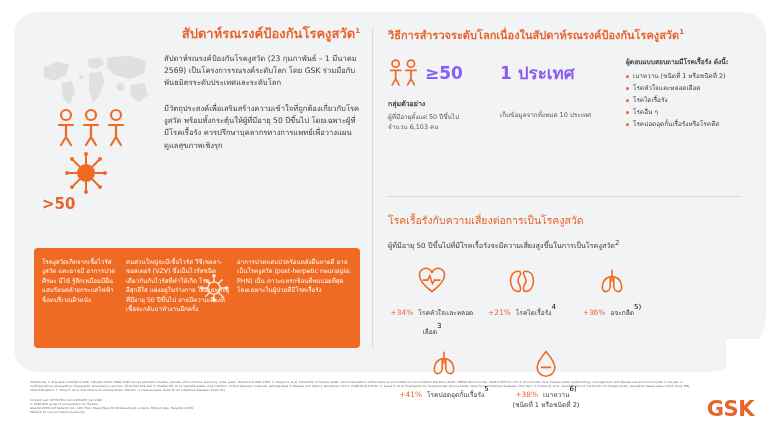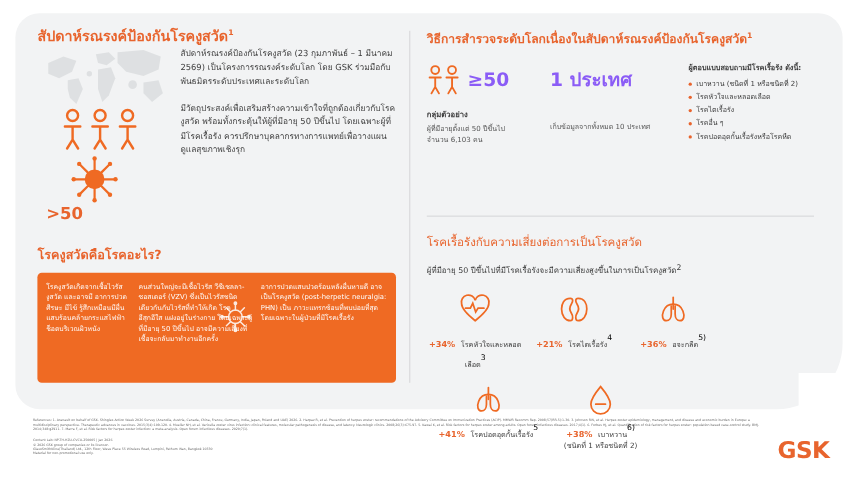--- a/index.html
+++ b/index.html
@@ -35,20 +35,22 @@
   .left-col {
     position: absolute;
     left: 34px; top: 26px;
     width: 326px;
   }
   .title-main {
     color: #e8642d;
     font-size: 13px;
     font-weight: bold;
     line-height: 1.3;
+    margin-bottom: 10px;
+    text-align: right;
   }
   .sup { font-size: 7px; vertical-align: super; }
 
   .left-top {
     display: flex;
     gap: 10px;
     position: relative;
   }
   .map-block {
     position: relative;
@@ -206,21 +208,21 @@
   }
   .risk-item {
     width: 88px;
     text-align: center;
     position: relative;
   }
   .risk-item .icon { width: 30px; height: 30px; margin: 0 auto 4px; display: block; }
   .risk-pct {
     color: #e8642d;
     font-size: 7.4px;
-    font-weight: bold;
+    font-weight: normal;
     display: inline;
   }
   .risk-lbl {
     font-size: 6.6px;
     color: #3b3b3b;
     line-height: 1.45;
     display: inline;
   }
   .risk-row2 { margin-top: 10px; margin-left: 6px; }
   .risk-row2 .risk-item { width: 100px; }
@@ -300,21 +302,20 @@
         <div class="over50">&gt;50</div>
       </div>
 
       <div class="left-text">
         <p>สัปดาห์รณรงค์ป้องกันโรคงูสวัด (23 กุมภาพันธ์ – 1 มีนาคม 2569) เป็นโครงการรณรงค์ระดับโลก โดย GSK ร่วมมือกับพันธมิตรระดับประเทศและระดับโลก</p>
         <p>มีวัตถุประสงค์เพื่อเสริมสร้างความเข้าใจที่ถูกต้องเกี่ยวกับโรคงูสวัด พร้อมทั้งกระตุ้นให้ผู้ที่มีอายุ 50 ปีขึ้นไป โดยเฉพาะผู้ที่มีโรคเรื้อรัง ควรปรึกษาบุคลากรทางการแพทย์เพื่อวางแผนดูแลสุขภาพเชิงรุก</p>
       </div>
     </div>
   </div>
 
-  <div class="q-title">โรคงูสวัดคือโรคอะไร?</div>
 
   <div class="orange-box">
     <div class="ob-col c1">โรคงูสวัดเกิดจากเชื้อไวรัสงูสวัด และอาจมี อาการปวดศีรษะ มีไข้ รู้สึกเหมือนมีผื่นแสบร้อนคล้ายกระแสไฟฟ้าช็อตบริเวณผิวหนัง</div>
     <div class="ob-col c2">
       <span>คนส่วนใหญ่จะมีเชื้อไวรัส วีซีเซลลา-ซอสเตอร์ (VZV) ซึ่งเป็นไวรัสชนิดเดียวกันกับไวรัสที่ทำให้เกิด โรคอีสุกอีใส แฝงอยู่ในร่างกาย โดยเฉพาะผู้ที่มีอายุ 50 ปีขึ้นไป อาจมีความเสี่ยงที่เชื้อจะกลับมาทำงานอีกครั้ง</span>
       <svg class="ob-virus" viewBox="0 0 44 44">
         <g stroke="#ffffff" stroke-width="2" fill="none" stroke-linecap="round">
           <circle cx="22" cy="22" r="9"></circle>
           <path d="M22 13 V5 M22 31 V39 M13 22 H5 M31 22 H39 M15.5 15.5 L10 10 M28.5 15.5 L34 10 M15.5 28.5 L10 34 M28.5 28.5 L34 34"></path>
           <circle cx="22" cy="4" r="1.6" fill="#ffffff"></circle>

